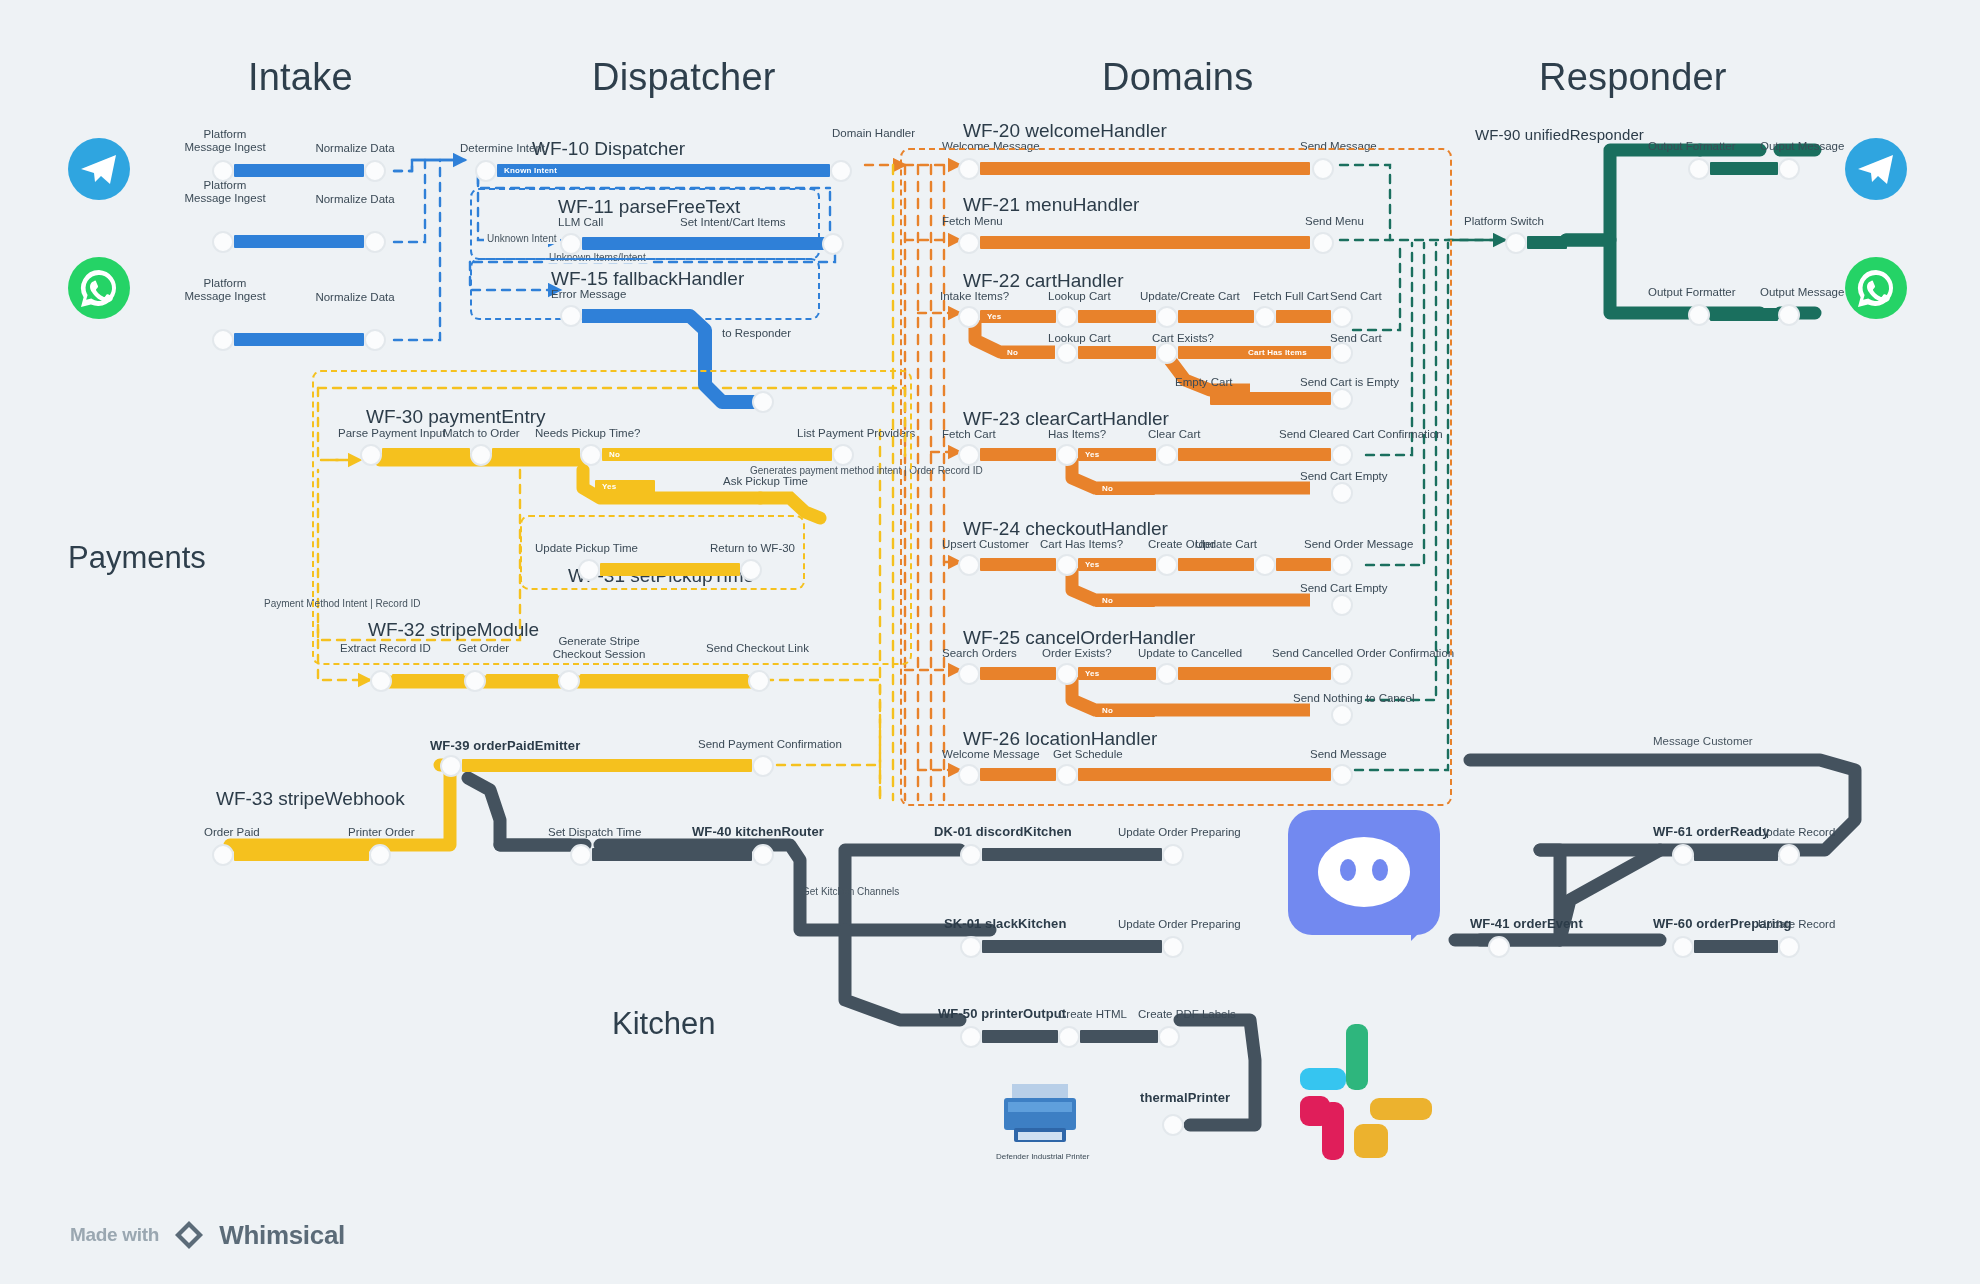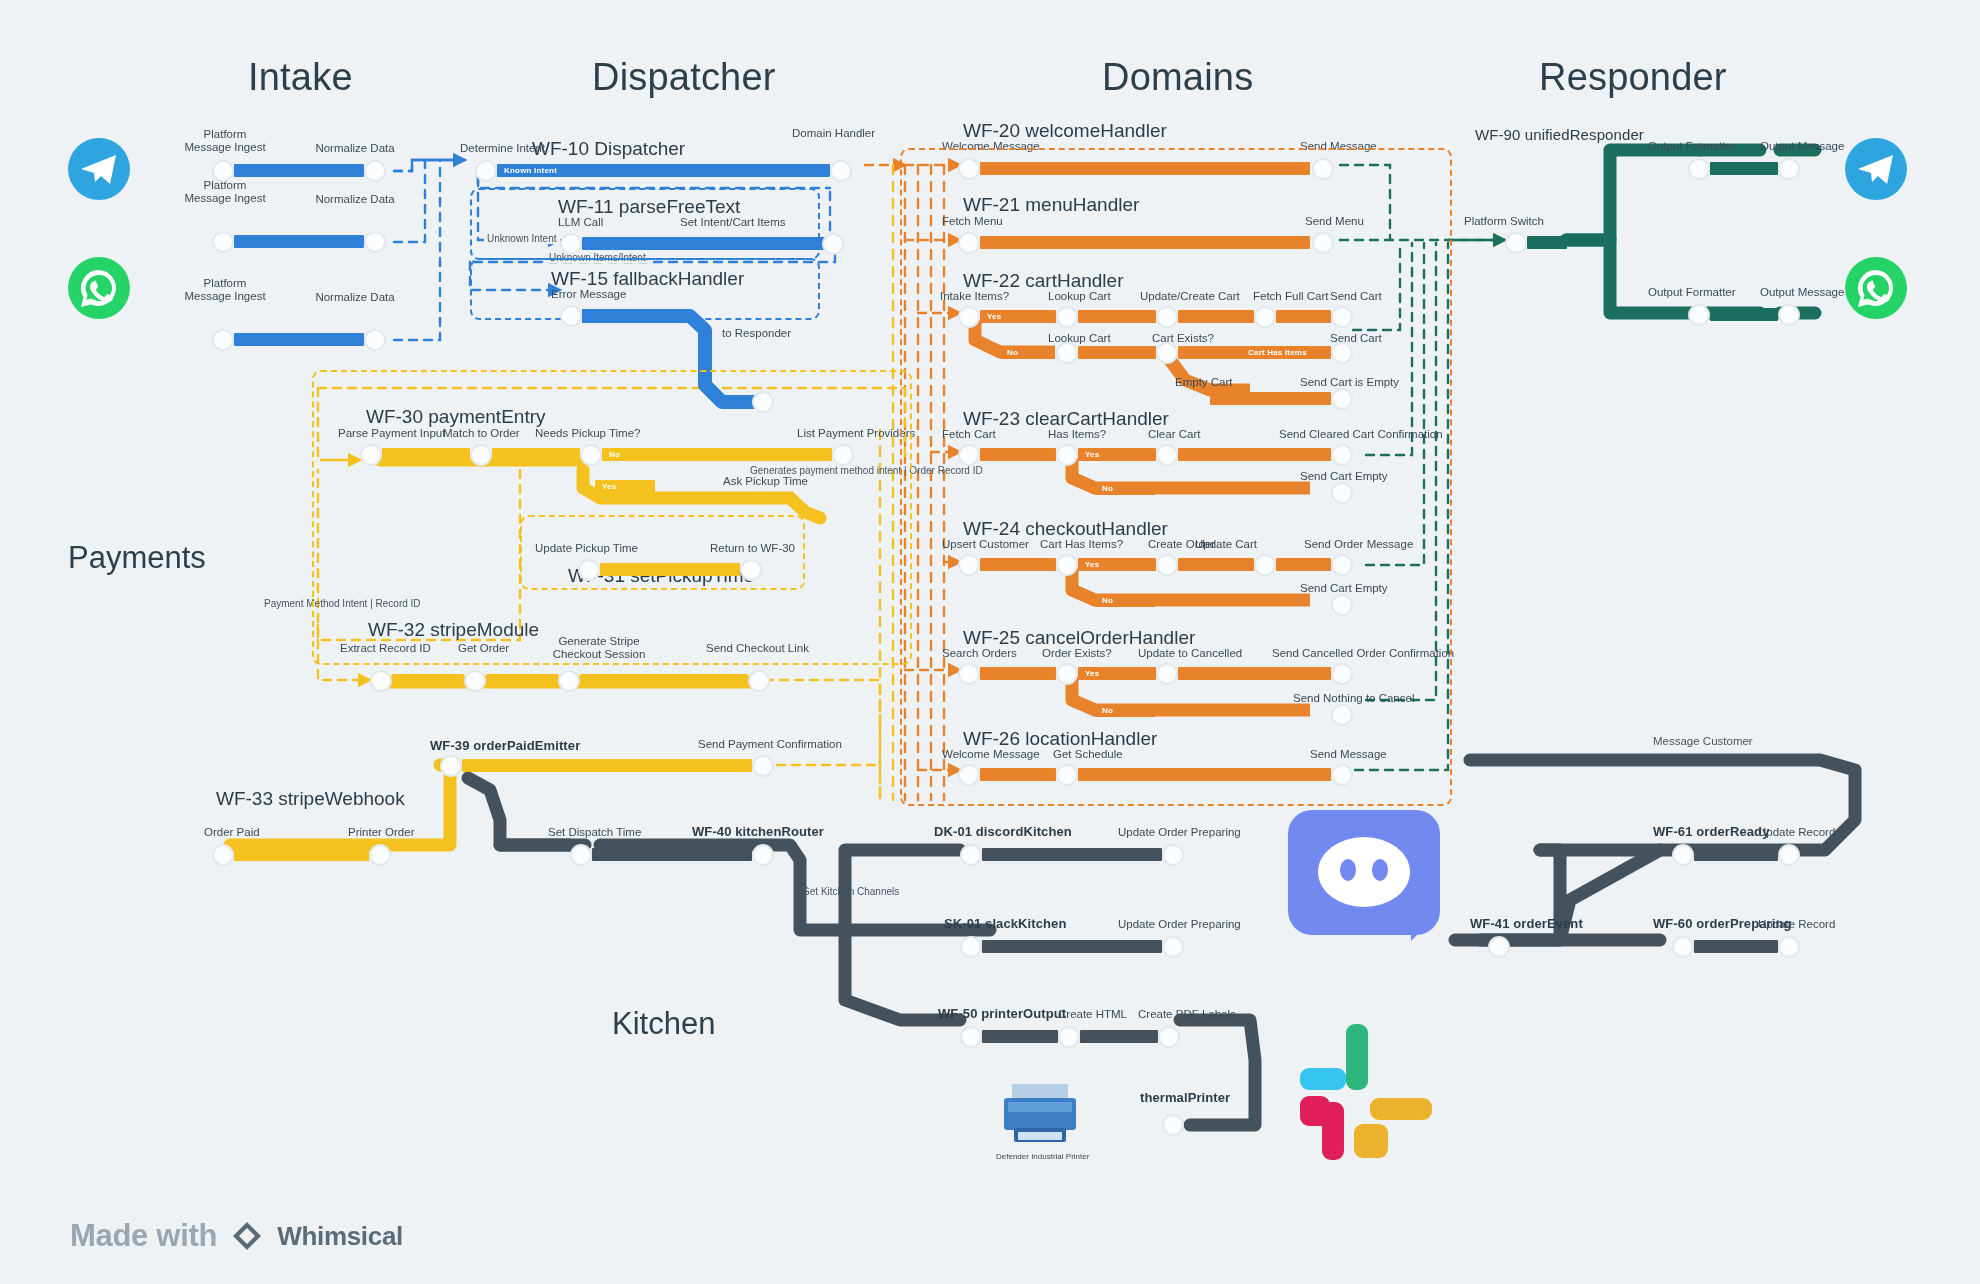--- a/index.html
+++ b/index.html
@@ -80,21 +80,21 @@
     border-left:26px solid #7289f0; border-bottom:26px solid transparent;
   }
   .slack-wrap{ position:absolute; width:150px; height:150px; z-index:7; }
   .sl{ position:absolute; border-radius:9px; }
 
   .printer{ position:absolute; z-index:7; }
   .printer-cap{ position:absolute; font-size:8px; color:#3b4a56; white-space:nowrap; }
 
   
   .footer{ position:absolute; left:70px; top:1218px; display:flex; align-items:center; gap:13px; }
-  .footer .made{ font-size:31px; font-weight:700; color:#9aa7b1; letter-spacing:-.3px; }
+  .footer .made{ font-size:19px; font-weight:700; color:#9aa7b1; letter-spacing:-.3px; }
   .footer .wname{ font-size:26px; font-weight:700; color:#5b6b78; letter-spacing:-.3px; }
 </style>
 </head>
 <body>
 
 <div id="canvas">
 
   <svg id="wires" viewBox="0 0 1980 1284">
     <defs>
       <marker id="ab" markerWidth="7" markerHeight="7" refX="5" refY="3" orient="auto">
@@ -237,21 +237,21 @@
   <div class="node" style="left:212px;top:329px;"></div>
   <div class="bar blue" style="left:234px;top:333px;width:130px;"></div>
   <div class="node" style="left:364px;top:329px;"></div>
 
   <div class="wf-title" style="left:532px;top:138px;">WF-10 Dispatcher</div>
   <div class="step-label" style="left:460px;top:142px;">Determine Intent</div>
   <div class="node" style="left:475px;top:160px;"></div>
   <div class="bar blue" style="left:497px;top:164px;width:333px;">
     <span class="bl">Known Intent</span>
   </div>
-  <div class="step-label" style="left:792px;top:127px;">Domain Handler</div>
+  <div class="step-label" style="left:832px;top:127px;">Domain Handler</div>
   <div class="node" style="left:830px;top:160px;"></div>
 
   <div class="group" style="left:470px;top:188px;width:350px;height:72px;"></div>
   <div class="wf-title" style="left:558px;top:196px;">WF-11 parseFreeText</div>
   <div class="step-label" style="left:558px;top:216px;">LLM Call</div>
   <div class="step-label" style="left:680px;top:216px;">Set Intent/Cart Items</div>
   <div class="node" style="left:560px;top:233px;"></div>
   <div class="bar blue" style="left:582px;top:237px;width:243px;"></div>
   <div class="node" style="left:822px;top:233px;"></div>
   <div class="annot" style="left:484px;top:233px;background:#eef2f5;padding:0 3px;">Unknown Intent</div>

